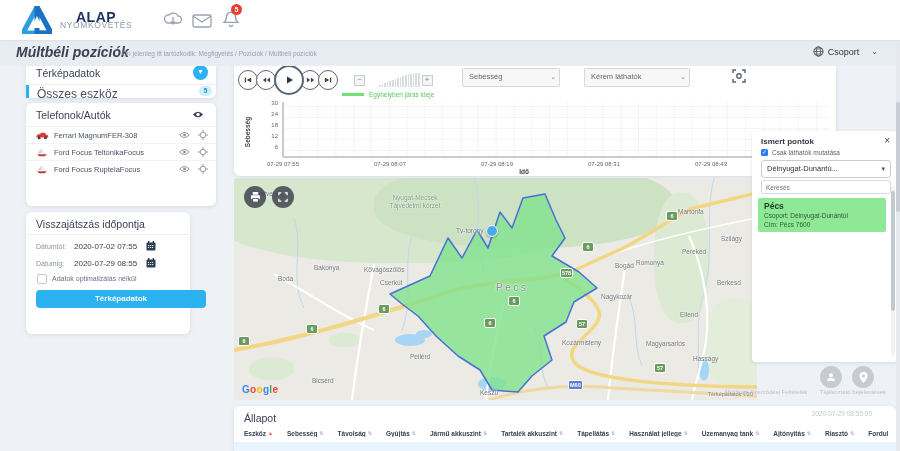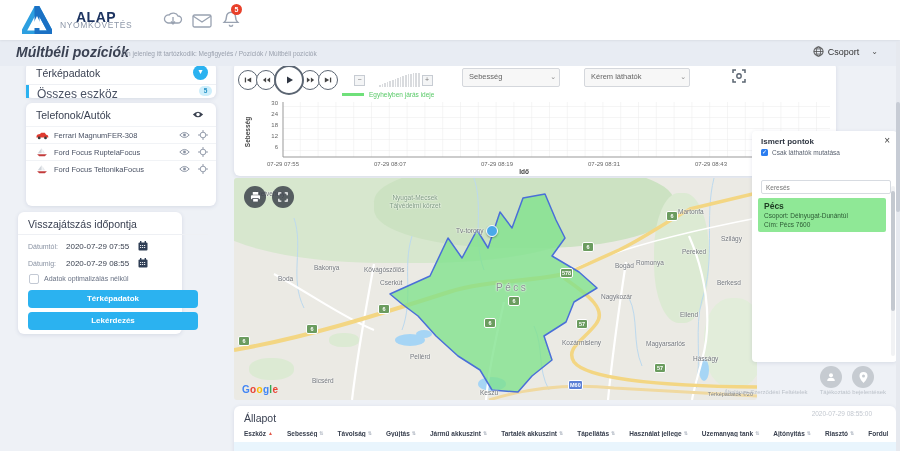--- a/index.html
+++ b/index.html
@@ -36,21 +36,21 @@
   .dev-card{left:26px;top:103px;width:190px;height:103px;}
   .dev-title{position:absolute;left:10px;top:6px;font-size:10.5px;color:#3a4152;}
   .dev-eye-h{position:absolute;right:12px;top:7px;width:12px;height:9px;}
   .dev-rows{position:absolute;left:0;top:23px;width:190px;}
   .dev-row{position:relative;height:16px;border-top:1px solid #f1f3f6;}
   .dev-ic{position:absolute;left:9px;top:4px;width:14px;height:9px;}
   .dev-name{position:absolute;left:28px;top:4px;font-size:7.5px;color:#4a5264;white-space:nowrap;}
   .dev-eye{position:absolute;right:26px;top:4px;width:11px;height:8px;cursor:pointer;}
   .dev-target{position:absolute;right:8px;top:3px;width:10px;height:10px;cursor:pointer;}
 
-  .time-card{left:18px;top:212px;width:164px;height:122px;}
+  .time-card{left:26px;top:212px;width:164px;height:122px;}
   .time-title{position:absolute;left:10px;top:6px;font-size:10.5px;color:#3a4152;}
   .t-divider{position:absolute;left:0;top:22px;width:190px;height:1px;background:#eef0f4;}
   .t-label{position:absolute;left:10px;font-size:7px;color:#8a93a3;}
   .t-value{position:absolute;left:48px;font-size:8px;color:#39404f;}
   .cal{position:absolute;left:120px;width:10px;height:10px;cursor:pointer;}
   .opt-box{position:absolute;left:11px;top:62px;width:8px;height:8px;border:1px solid #c3c9d4;border-radius:2px;background:#fff;cursor:pointer;}
   .opt-label{position:absolute;left:26px;top:63px;font-size:7px;color:#6a7385;}
   .btn{position:absolute;left:10px;width:170px;height:18px;background:#2bb2f0;border-radius:4px;color:#fff;font-size:8px;font-weight:bold;text-align:center;line-height:18px;cursor:pointer;}
 
   
@@ -194,75 +194,74 @@
           </svg>
       </div>
 
 
       <div class="dev-row">
         <svg class="dev-ic" viewBox="0 0 20 12">
             <path d="M9.5,0 L9.5,7 L4,7 Z" fill="#cfd4da"></path>
             <path d="M10.5,1 L14.5,7 L10.5,7 Z" fill="#e8ebee"></path>
             <path d="M3,8.5 L17,8.5 L14,11.5 L6,11.5 Z" fill="#c23b3b"></path>
           </svg>
-        <span class="dev-name">Ford Focus RuptelaFocus</span>
+        <span class="dev-name">Ford Focus TeltonikaFocus</span>
         <svg class="dev-eye" viewBox="0 0 14 10">
             <path d="M1,5 Q7,-1.5 13,5 Q7,11.5 1,5 z" fill="none" stroke="#8a93a3" stroke-width="1.2"></path>
-            <circle cx="7" cy="5" r="1.8" fill="#8a93a3"></circle>
+            <circle cx="7" c5="5" cy="5" r="1.8" fill="#8a93a3"></circle>
           </svg>
         <svg class="dev-target" viewBox="0 0 12 12">
             <circle cx="6" cy="6" r="3.4" fill="none" stroke="#8a93a3" stroke-width="1.1"></circle>
             <path d="M6,0 V2.5 M6,9.5 V12 M0,6 H2.5 M9.5,6 H12" stroke="#8a93a3" stroke-width="1.1"></path>
           </svg>
       </div>
 
       <div class="dev-row">
         <svg class="dev-ic" viewBox="0 0 20 12">
             <path d="M9.5,0 L9.5,7 L4,7 Z" fill="#cfd4da"></path>
             <path d="M10.5,1 L14.5,7 L10.5,7 Z" fill="#e8ebee"></path>
             <path d="M3,8.5 L17,8.5 L14,11.5 L6,11.5 Z" fill="#c23b3b"></path>
           </svg>
-        <span class="dev-name">Ford Focus TeltonikaFocus</span>
+        <span class="dev-name">Ford Focus RuptelaFocus</span>
         <svg class="dev-eye" viewBox="0 0 14 10">
             <path d="M1,5 Q7,-1.5 13,5 Q7,11.5 1,5 z" fill="none" stroke="#8a93a3" stroke-width="1.2"></path>
-            <circle cx="7" c5="5" cy="5" r="1.8" fill="#8a93a3"></circle>
+            <circle cx="7" cy="5" r="1.8" fill="#8a93a3"></circle>
           </svg>
         <svg class="dev-target" viewBox="0 0 12 12">
             <circle cx="6" cy="6" r="3.4" fill="none" stroke="#8a93a3" stroke-width="1.1"></circle>
             <path d="M6,0 V2.5 M6,9.5 V12 M0,6 H2.5 M9.5,6 H12" stroke="#8a93a3" stroke-width="1.1"></path>
           </svg>
       </div>
 
 
     </div>
   </div>
 
   <div class="card time-card">
     <div class="time-title">Visszajátszás időpontja</div>
     <div class="t-divider"></div>
     <span class="t-label" style="top:31px">Dátumtól:</span>
-    <span class="t-value" style="top:30px">2020-07-29 07:55</span>
+    <span class="t-value" style="top:30px">2020-07-02 07:55</span>
     <svg class="cal" style="top:29px" viewBox="0 0 10 10">
         <rect x="0.5" y="1.5" width="9" height="8" rx="1" fill="#2f3e55"></rect>
         <rect x="2" y="0" width="1.4" height="2.6" fill="#2f3e55"></rect>
         <rect x="6.6" y="0" width="1.4" height="2.6" fill="#2f3e55"></rect>
         <path d="M2,4.5 H8 M2,6.5 H8" stroke="#fff" stroke-width=".9" stroke-dasharray="1.2 .8"></path>
       </svg>
     <span class="t-label" style="top:48px">Dátumig:</span>
     <span class="t-value" style="top:47px">2020-07-29 08:55</span>
     <svg class="cal" style="top:46px" viewBox="0 0 10 10">
         <rect x="0.5" y="1.5" width="9" height="8" rx="1" fill="#2f3e55"></rect>
         <rect x="2" y="0" width="1.4" height="2.6" fill="#2f3e55"></rect>
         <rect x="6.6" y="0" width="1.4" height="2.6" fill="#2f3e55"></rect>
         <path d="M2,4.5 H8 M2,6.5 H8" stroke="#fff" stroke-width=".9" stroke-dasharray="1.2 .8"></path>
       </svg>
     <span class="opt-box"></span>
     <span class="opt-label">Adatok optimalizálás nélkül</span>
     <div class="btn" style="top:78px">Térképadatok</div>
-    <div class="btn" style="top:100px">Lekérdezés</div>
   </div>
 
   <div class="card chart-card">
     <div class="pbar">
       <div class="pbtn">
           <svg width="8" height="8" viewBox="0 0 10 10">
             <rect x="1" y="2" width="1.6" height="6" fill="#444"></rect>
             <polygon points="9,2 3.5,5 9,8" fill="#444"></polygon>
           </svg>
         </div>
@@ -516,20 +515,24 @@
 
     </div>
     <div class="st-row"></div>
   </div>
 
   <div class="card kp">
     <div class="kp-title">Ismert pontok</div>
     <div class="kp-close">×</div>
     <span class="kp-check">✓</span>
     <span class="kp-chklabel">Csak láthatók mutatása</span>
+    <div class="kp-select">
+      <span>Délnyugat-Dunántú...</span>
+      <span class="car">▾</span>
+    </div>
     <input class="kp-search" placeholder="Keresés" style="">
     <div class="kp-item">
       <b>Pécs</b>
       <span class="l1">Csoport: Délnyugat-Dunántúl</span>
       <span class="l2">Cím: Pécs 7600</span>
     </div>
     <div class="kp-scroll"></div>
     <div class="kp-thumb"></div>
   </div>
 

